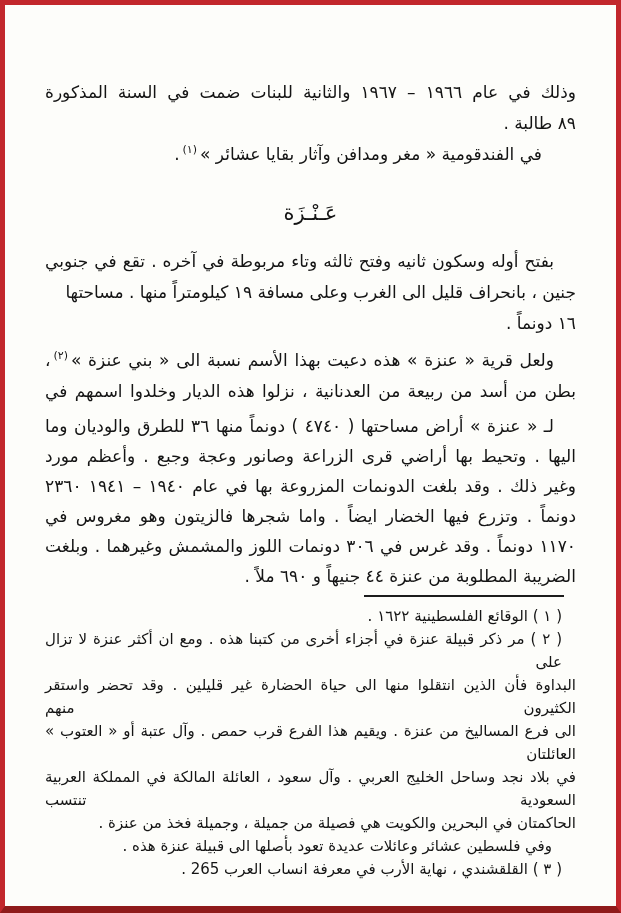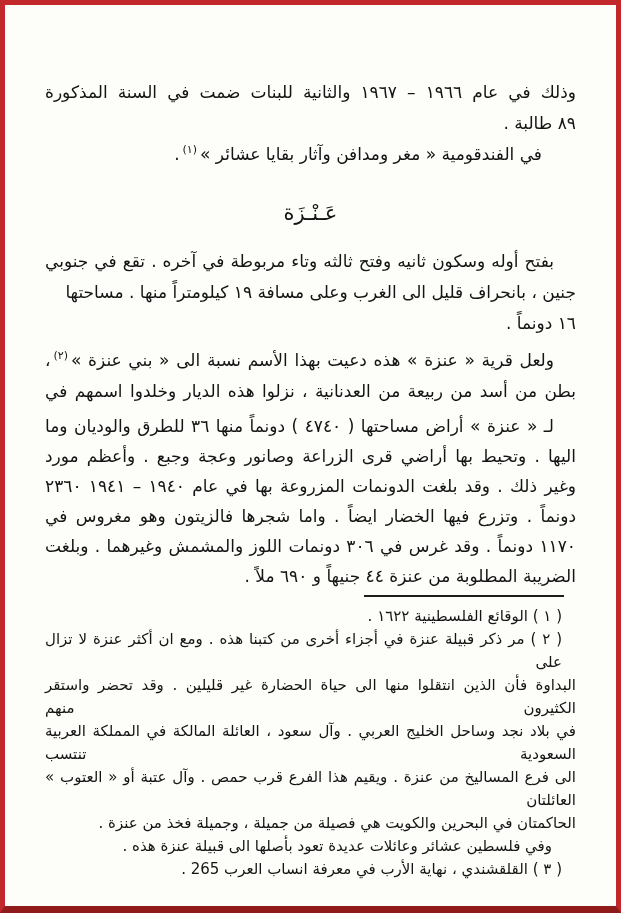--- a/index.html
+++ b/index.html
@@ -108,22 +108,22 @@
       <div class="line just">١١٧٠ دونماً . وقد غرس في ٣٠٦ دونمات اللوز والمشمش وغيرهما . وبلغت</div>
       <div class="line">الضريبة المطلوبة من عنزة ٤٤ جنيهاً و ٦٩٠ ملاً .</div>
     </div>
 
     <hr class="fn-sep">
 
     <div class="footnotes">
       <div class="fn-line fn-ind">( ١ ) الوقائع الفلسطينية ١٦٢٢ .</div>
       <div class="fn-line fn-just fn-ind">( ٢ ) مر ذكر قبيلة عنزة في أجزاء أخرى من كتبنا هذه . ومع ان أكثر عنزة لا تزال على</div>
       <div class="fn-line fn-just">البداوة فأن الذين انتقلوا منها الى حياة الحضارة غير قليلين . وقد تحضر واستقر الكثيرون منهم</div>
+      <div class="fn-line fn-just">الى فرع المساليخ من عنزة . ويقيم هذا الفرع قرب حمص . وآل عتبة أو « العتوب » العائلتان</div>
       <div class="fn-line fn-just">في بلاد نجد وساحل الخليج العربي . وآل سعود ، العائلة المالكة في المملكة العربية السعودية تنتسب</div>
-      <div class="fn-line fn-just">الى فرع المساليخ من عنزة . ويقيم هذا الفرع قرب حمص . وآل عتبة أو « العتوب » العائلتان</div>
       <div class="fn-line">الحاكمتان في البحرين والكويت هي فصيلة من جميلة ، وجميلة فخذ من عنزة .</div>
       <div class="fn-line fn-ind2">وفي فلسطين عشائر وعائلات عديدة تعود بأصلها الى قبيلة عنزة هذه .</div>
       <div class="fn-line fn-ind">( ٣ ) القلقشندي ، نهاية الأرب في معرفة انساب العرب 265 .</div>
     </div>
 
     <div class="pagenum">١٤٠</div>
 
   </div>
 </div>
 

